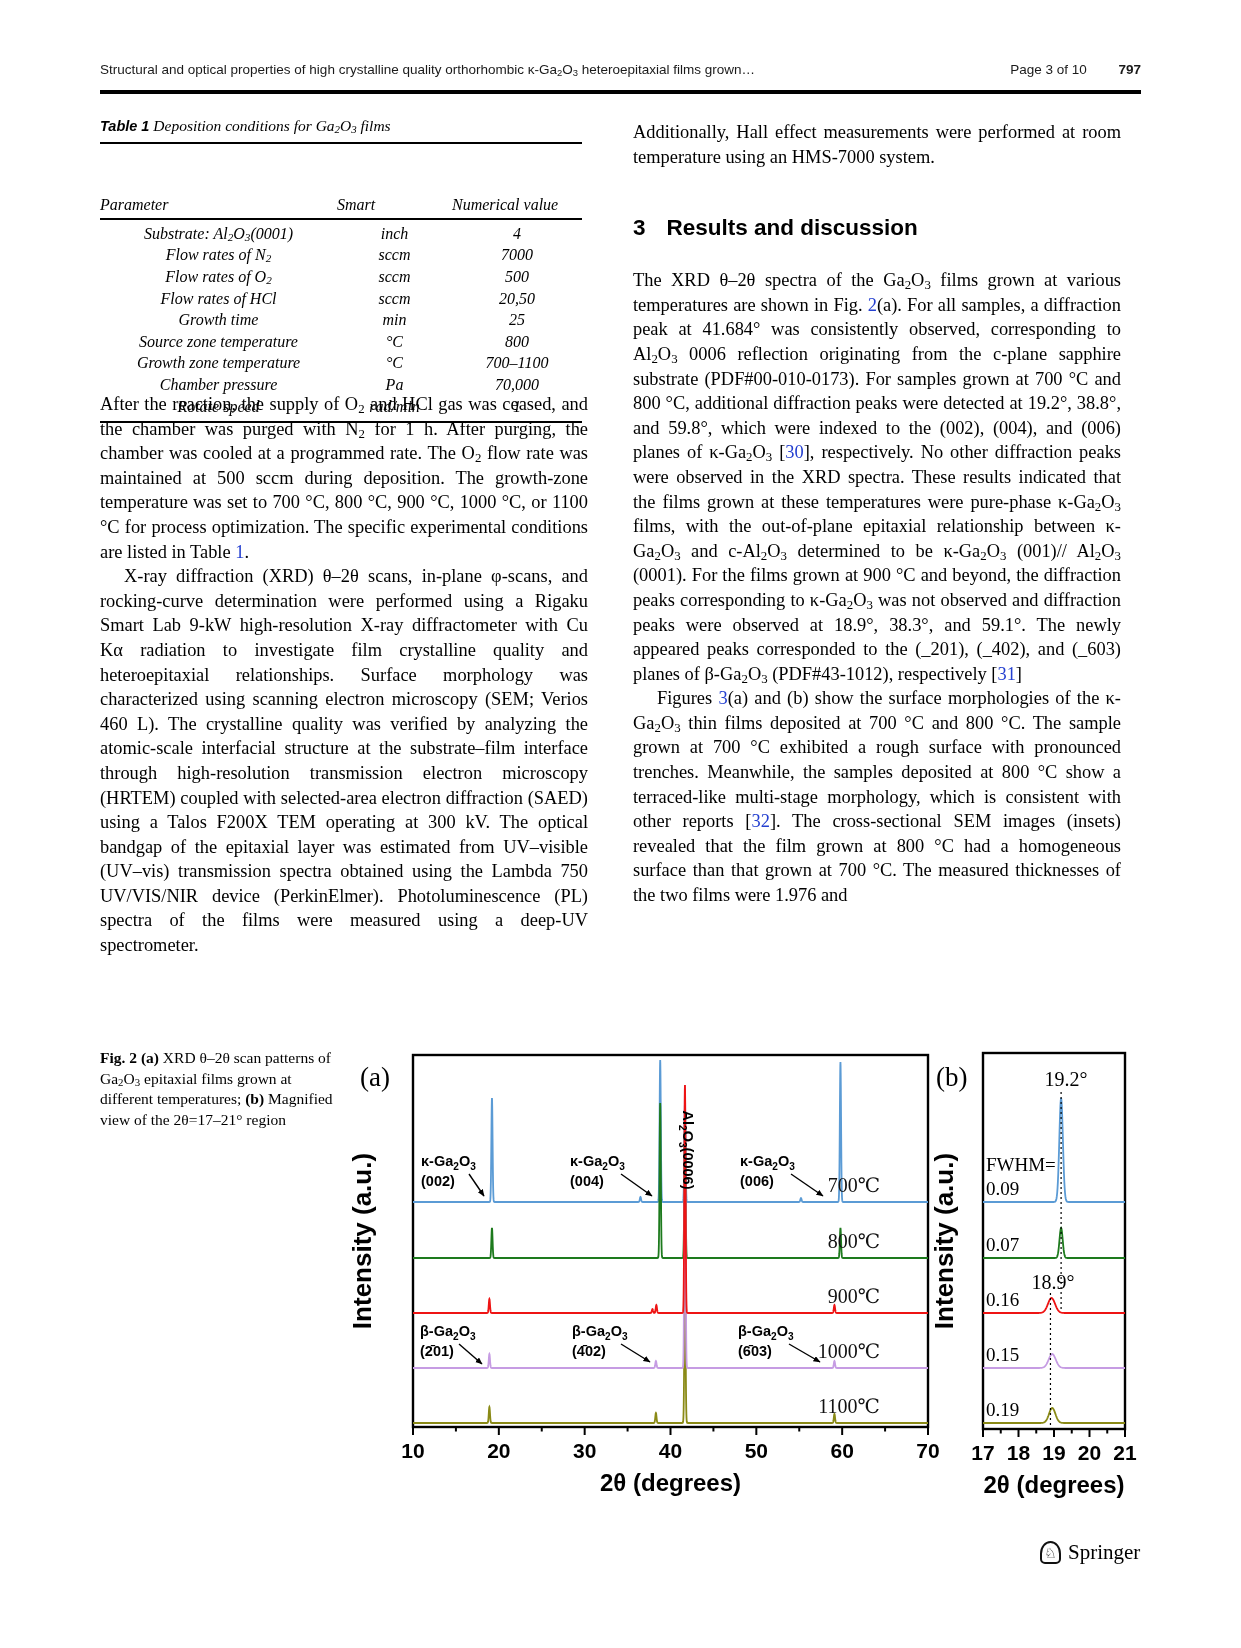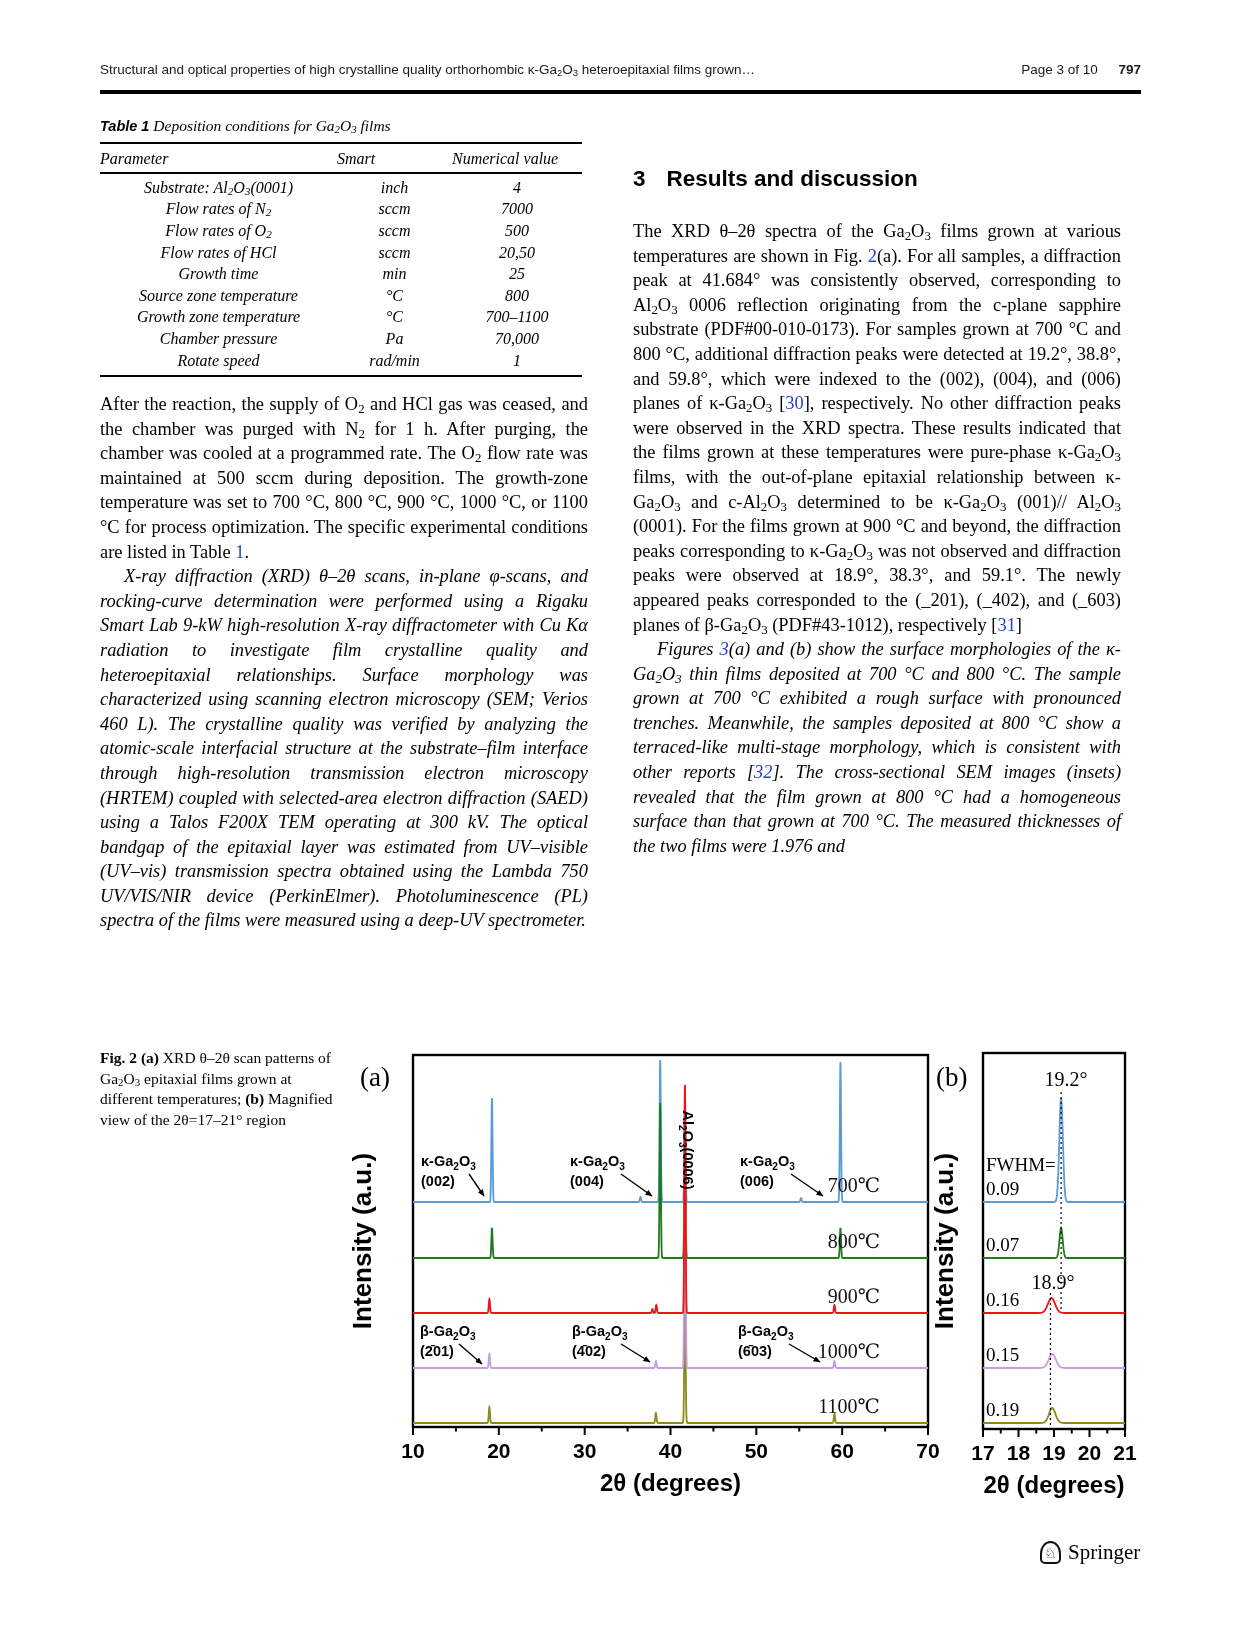--- a/index.html
+++ b/index.html
@@ -4,39 +4,39 @@
 <style>
   html,body{margin:0;padding:0;background:#fff;}
   .page{position:relative;width:1241px;height:1648px;background:#fff;
         font-family:"Liberation Serif","DejaVu Serif",serif;color:#000;overflow:hidden;}
 
   
   .running-head{position:absolute;left:100px;top:62px;width:1041px;display:flex;
     justify-content:space-between;align-items:baseline;
     font-family:"Liberation Sans","DejaVu Sans",sans-serif;font-size:13.5px;color:#1a1a1a;}
   .rh-right{white-space:nowrap;}
-  .rh-right .pagenum{font-weight:bold;margin-left:17px;}
+  .rh-right .pagenum{font-weight:bold;margin-left:28px;}
   .head-rule{position:absolute;left:100px;top:90px;width:1041px;height:3.5px;background:#000;}
 
   
   .table1{position:absolute;left:100px;top:117px;width:482px;font-style:italic;}
   .t-title{font-size:15.5px;margin-bottom:7px;}
   .t-label{font-family:"Liberation Sans","DejaVu Sans",sans-serif;font-weight:bold;font-size:14.5px;}
   .t-rule{height:1.6px;background:#000;}
   .t-row{display:grid;grid-template-columns:237px 115px 1fr;font-size:16px;line-height:21.6px;}
-  .t-head{padding:4px 0 3px 0;}
+  .t-head{padding:4px 0 3px 0;margin-top:46px;}
   .t-body{padding:3px 0 4px 0;text-align:center;}
   .t-cell{white-space:nowrap;overflow:visible;}
 
   
   .col{position:absolute;width:488px;}
   .colL{left:100px;top:392px;}
   .colR{left:633px;top:120px;}
   .p{margin:0;text-align:justify;font-size:18.4px;line-height:24.6px;}
-  .p.indent{text-indent:24px;font-style:italic;}
+  .p.indent{text-indent:24px;}
   .ref{color:var(--link,#2540d0);}
   .b{font-weight:bold;}
   sub,.sub{font-size:70%;vertical-align:-0.22em;line-height:0;}
   .h2{display:flex;margin:46px 0 27px 0;font-family:"Liberation Sans","DejaVu Sans",sans-serif;
       font-size:22.5px;font-weight:bold;}
   .h2t{margin-left:21px;}
 
   
   .figcap{position:absolute;left:100px;top:1048px;width:240px;font-size:15.5px;line-height:20.5px;}
 
@@ -132,20 +132,21 @@
       </div>
     <div class="t-rule"></div>
   </div>
 
   <div class="col colL">
     <p class="p"><span>After the reaction, the supply of O<span class="sub">2</span> and HCl gas was ceased, and the chamber was purged with N<span class="sub">2</span> for 1 h. After purging, the chamber was cooled at a programmed rate. The O<span class="sub">2</span> flow rate was maintained at 500 sccm during deposition. The growth-zone temperature was set to 700 °C, 800 °C, 900 °C, 1000 °C, or 1100 °C for process optimization. The specific experimental conditions are listed in Table </span><span class="ref">1</span><span>.</span></p>
     <p class="p indent">X-ray diffraction (XRD) θ–2θ scans, in-plane φ-scans, and rocking-curve determination were performed using a Rigaku Smart Lab 9-kW high-resolution X-ray diffractometer with Cu Kα radiation to investigate film crystalline quality and heteroepitaxial relationships. Surface morphology was characterized using scanning electron microscopy (SEM; Verios 460 L). The crystalline quality was verified by analyzing the atomic-scale interfacial structure at the substrate–film interface through high-resolution transmission electron microscopy (HRTEM) coupled with selected-area electron diffraction (SAED) using a Talos F200X TEM operating at 300 kV. The optical bandgap of the epitaxial layer was estimated from UV–visible (UV–vis) transmission spectra obtained using the Lambda 750 UV/VIS/NIR device (PerkinElmer). Photoluminescence (PL) spectra of the films were measured using a deep-UV spectrometer.</p>
   </div>
 
   <div class="col colR">
+    <p class="p">Additionally, Hall effect measurements were performed at room temperature using an HMS-7000 system.</p>
     <h2 class="h2">
       <span>3</span>
       <span class="h2t">Results and discussion</span>
     </h2>
     <p class="p"><span>The XRD θ–2θ spectra of the Ga<span class="sub">2</span>O<span class="sub">3</span> films grown at various temperatures are shown in Fig. </span><span class="ref">2</span><span>(a). For all samples, a diffraction peak at 41.684° was consistently observed, corresponding to Al<span class="sub">2</span>O<span class="sub">3</span> 0006 reflection originating from the c-plane sapphire substrate (PDF#00-010-0173). For samples grown at 700 °C and 800 °C, additional diffraction peaks were detected at 19.2°, 38.8°, and 59.8°, which were indexed to the (002), (004), and (006) planes of κ-Ga<span class="sub">2</span>O<span class="sub">3</span> [</span><span class="ref">30</span><span>], respectively. No other diffraction peaks were observed in the XRD spectra. These results indicated that the films grown at these temperatures were pure-phase κ-Ga<span class="sub">2</span>O<span class="sub">3</span> films, with the out-of-plane epitaxial relationship between κ-Ga<span class="sub">2</span>O<span class="sub">3</span> and c-Al<span class="sub">2</span>O<span class="sub">3</span> determined to be κ-Ga<span class="sub">2</span>O<span class="sub">3</span> (001)// Al<span class="sub">2</span>O<span class="sub">3</span> (0001). For the films grown at 900 °C and beyond, the diffraction peaks corresponding to κ-Ga<span class="sub">2</span>O<span class="sub">3</span> was not observed and diffraction peaks were observed at 18.9°, 38.3°, and 59.1°. The newly appeared peaks corresponded to the (_201), (_402), and (_603) planes of β-Ga<span class="sub">2</span>O<span class="sub">3</span> (PDF#43-1012), respectively [</span><span class="ref">31</span><span>]</span></p>
     <p class="p indent"><span>Figures </span><span class="ref">3</span><span>(a) and (b) show the surface morphologies of the κ-Ga<span class="sub">2</span>O<span class="sub">3</span> thin films deposited at 700 °C and 800 °C. The sample grown at 700 °C exhibited a rough surface with pronounced trenches. Meanwhile, the samples deposited at 800 °C show a terraced-like multi-stage morphology, which is consistent with other reports [</span><span class="ref">32</span><span>]. The cross-sectional SEM images (insets) revealed that the film grown at 800 °C had a homogeneous surface than that grown at 700 °C. The measured thicknesses of the two films were 1.976 and</span></p>
   </div>
 
   <div class="figcap"><span class="b">Fig. 2</span><span>  </span><span class="b">(a)</span><span> XRD θ–2θ scan patterns of Ga<span class="sub">2</span>O<span class="sub">3</span> epitaxial films grown at different temperatures; </span><span class="b">(b)</span><span> Magnified view of the 2θ=17–21° region</span></div>
 

